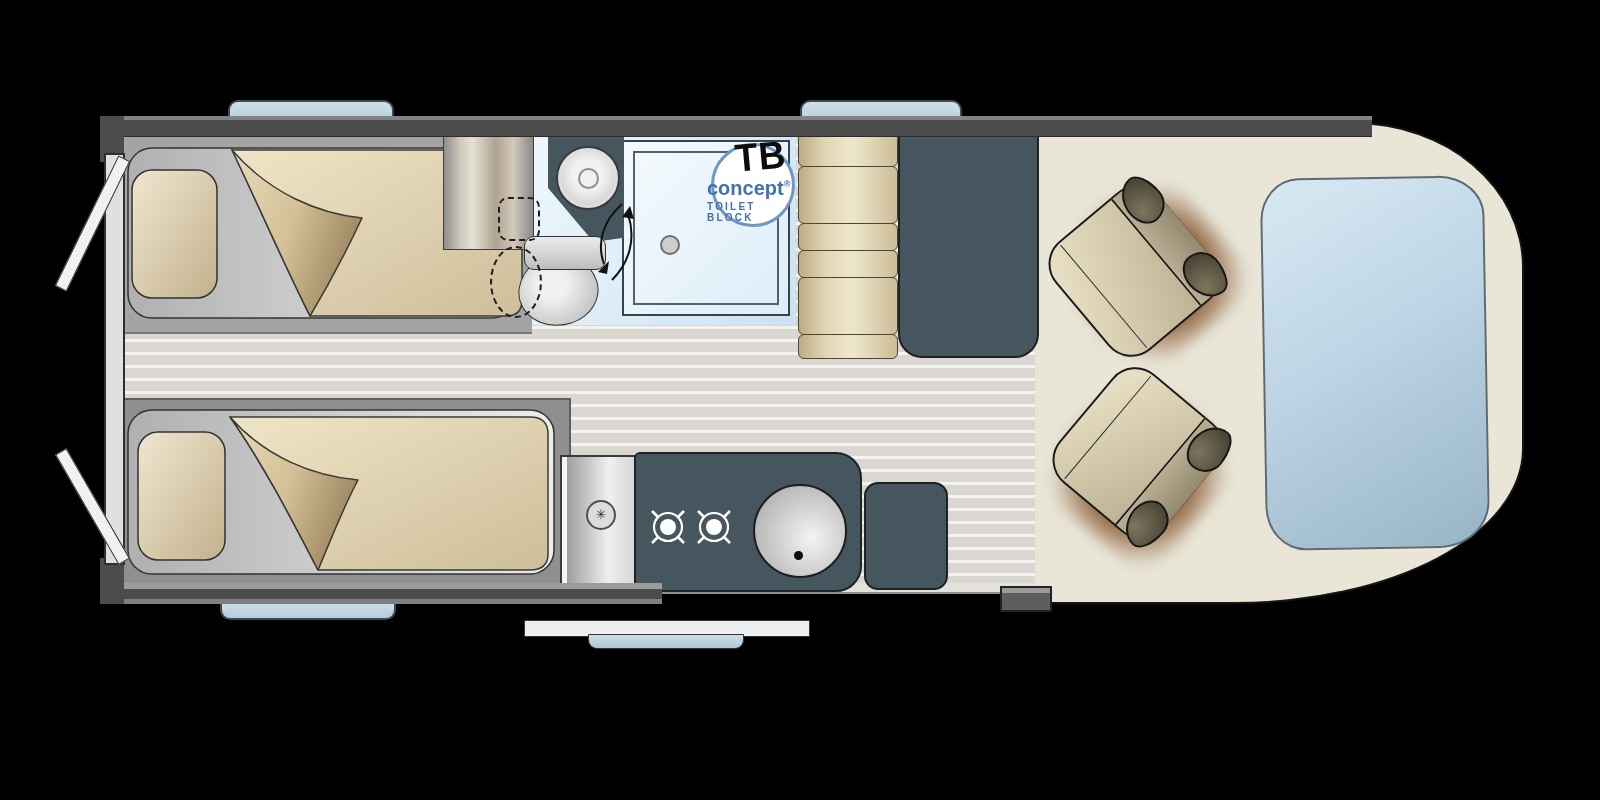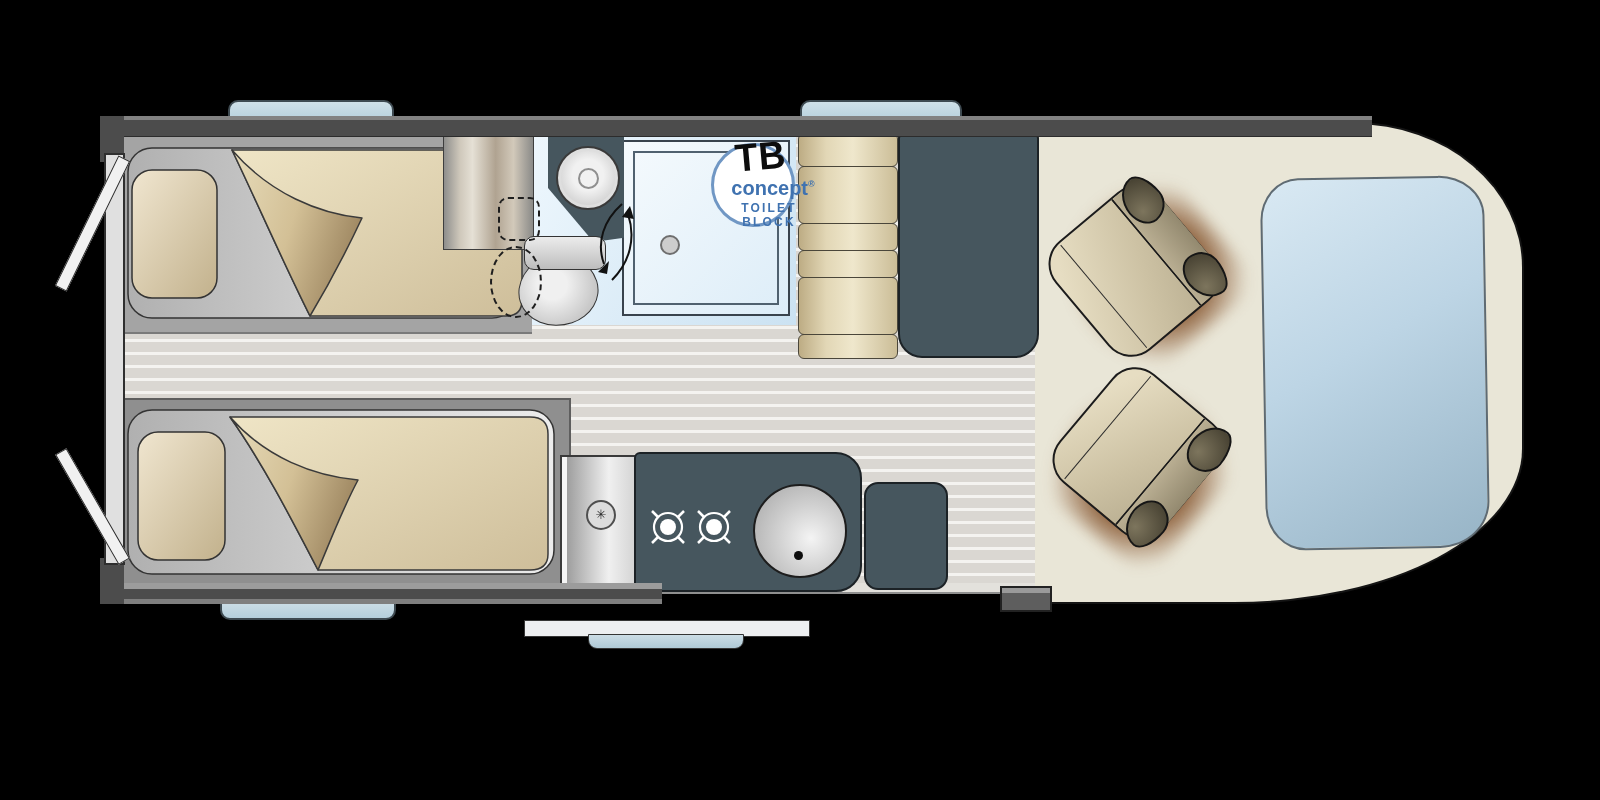--- a/index.html
+++ b/index.html
@@ -76,25 +76,25 @@
     border:1.5px solid #333;}
   .dash1{left:498px;top:197px;width:38px;height:40px;border:2px dashed #1e1e1e;border-radius:10px;z-index:14;}
   .dash2{left:490px;top:246px;width:48px;height:68px;border:2px dashed #1e1e1e;border-radius:50%;z-index:14;}
   .swing-arrows{left:578px;top:198px;z-index:14;}
 
   
   .tb-logo{left:707px;top:139px;width:92px;height:92px;z-index:20;}
   .tb-circle{position:absolute;inset:4px;border-radius:50%;border:3px solid #7097c4;background:#fff;}
   .tb-mark{position:absolute;top:-3px;left:28px;font-size:37px;font-weight:900;color:#0d0d0d;
     transform:rotate(-5deg) scaleY(1.05);letter-spacing:1px;}
-  .tb-concept{position:absolute;top:38px;left:0;width:100%;text-align:center;
-    font-size:20px;font-weight:700;color:#3f72b0;margin-left:20px;}
+  .tb-concept{position:absolute;top:38px;left:0;width:100%;text-align:left;
+    font-size:20px;font-weight:700;color:#3f72b0;}
   .tb-concept sup{font-size:9px;}
-  .tb-block{position:absolute;top:62px;left:0;width:100%;text-align:center;
-    font-size:12px;font-weight:700;letter-spacing:2.2px;color:#3f72b0;margin-left:16px;}
+  .tb-block{position:absolute;top:62px;left:0;width:100%;
+    font-size:10px;font-weight:700;letter-spacing:2.2px;color:#3f72b0;}
 
   
   .bench{left:798px;top:134px;width:100px;z-index:10;}
   .bench .band{position:relative;margin-top:-1px;border:1px solid #4a463a;border-radius:6px;
     background:linear-gradient(90deg,#bdac84 0%,#e2d7b6 28%,#efe7cc 55%,#cbbd97 100%);}
   .slate{background:#46565e;border:2px solid #1c2226;}
   .slate-panel{left:898px;top:134px;width:137px;height:220px;border-radius:4px 4px 24px 24px;z-index:10;}
 
   
   .kitchen-left{left:560px;top:455px;width:78px;height:130px;z-index:10;

